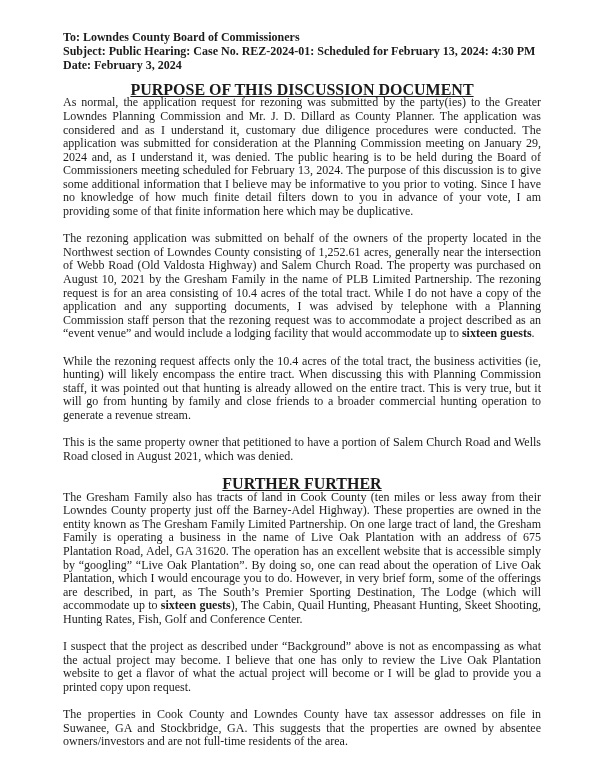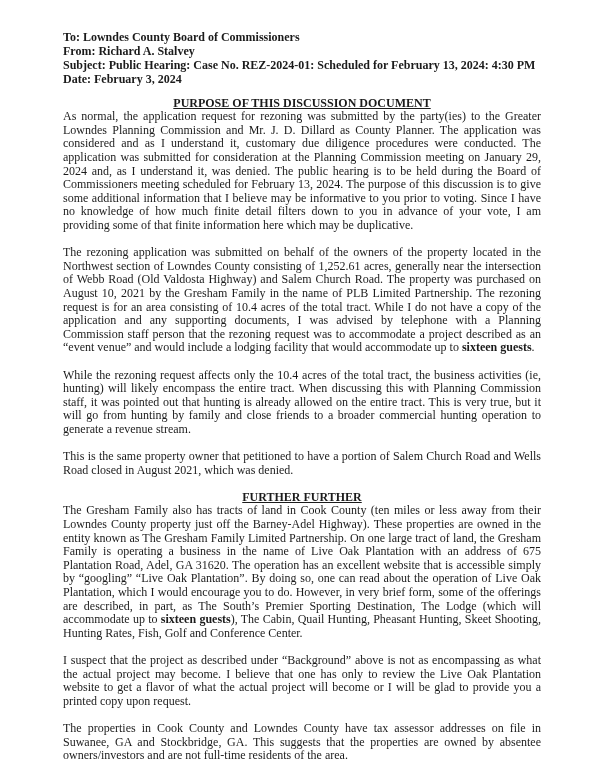--- a/index.html
+++ b/index.html
@@ -25,21 +25,21 @@
     line-height: 13.6px;
   }
   .memo-header {
     font-weight: bold;
     margin: 0 0 10px 0;
   }
   .memo-header .hline {
     line-height: 13.9px;
   }
   .sec-heading {
-    font-size: 12px;
+    font-size: 16px;
     line-height: 13.6px;
     font-weight: bold;
     text-align: center;
     margin: 0;
     padding: 0;
   }
   .sec-heading .u {
     text-decoration: underline;
     text-underline-offset: 1px;
   }
@@ -55,21 +55,20 @@
   }
 </style>
 </head>
 <body>
 
 <div class="page">
   <div class="content">
 
     <div class="memo-header">
       <div class="hline">To: Lowndes County Board of Commissioners</div>
-      <div class="hline">From: Richard A. Stalvey</div>
       <div class="hline">Subject: Public Hearing: Case No. REZ-2024-01: Scheduled for February 13, 2024: 4:30 PM</div>
       <div class="hline">Date: February 3, 2024</div>
     </div>
 
     <h2 class="sec-heading"><span class="u">PURPOSE OF THIS DISCUSSION DOCUMENT</span></h2>
     <p class="body-p">As normal, the application request for rezoning was submitted by the party(ies) to the Greater Lowndes Planning Commission and Mr. J. D. Dillard as County Planner.  The application was considered and as I understand it, customary due diligence procedures were conducted.  The application was submitted for consideration at the Planning Commission meeting on January 29, 2024 and, as I understand it, was denied. The public hearing is to be held during the Board of Commissioners meeting scheduled for February 13, 2024. The purpose of this discussion is to give some additional information that I believe may be informative to you prior to voting.  Since I have no knowledge of how much finite detail filters down to you in advance of your vote, I am providing some of that finite information here which may be duplicative.</p>
 
     <p class="body-p"><span>The rezoning application was submitted on behalf of the owners of the property located in the Northwest section of Lowndes County consisting of 1,252.61 acres, generally near the intersection of Webb Road (Old Valdosta Highway) and Salem Church Road.  The property was purchased on August 10, 2021 by the Gresham Family in the name of PLB Limited Partnership.  The rezoning request is for an area consisting of 10.4 acres of the total tract. While I do not have a copy of the application and any supporting documents, I was advised by telephone with a Planning Commission staff person that the rezoning request was to accommodate a project described as an “event venue” and would include a lodging facility that would accommodate up to </span><b class="inline-bold">sixteen guests</b><span>.</span></p>
     <p class="body-p">While the rezoning request affects only the 10.4 acres of the total tract, the business activities (ie, hunting) will likely encompass the entire tract.  When discussing this with Planning Commission staff, it was pointed out that hunting is already allowed on the entire tract.  This is very true, but it will go from hunting by family and close friends to a broader commercial hunting operation to generate a revenue stream.</p>
     <p class="body-p">This is the same property owner that petitioned to have a portion of Salem Church Road and Wells Road closed in August 2021, which was denied.</p>

